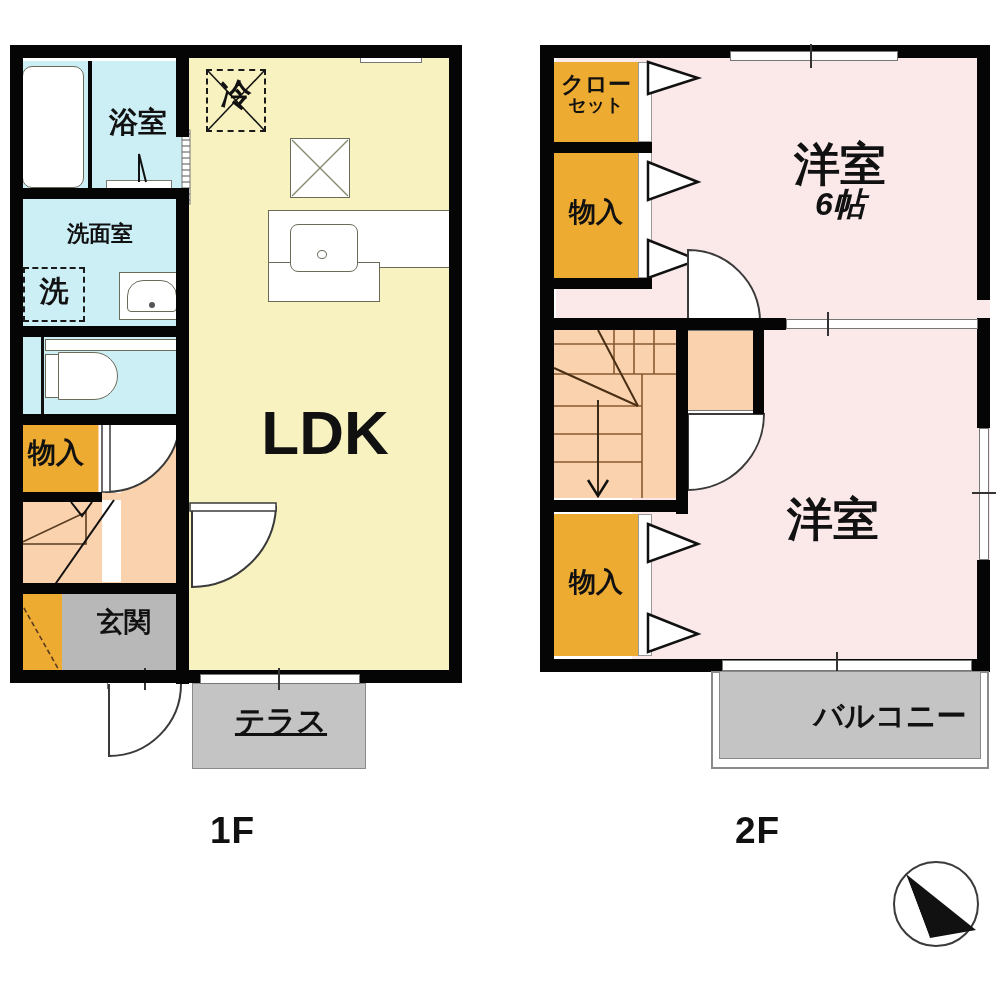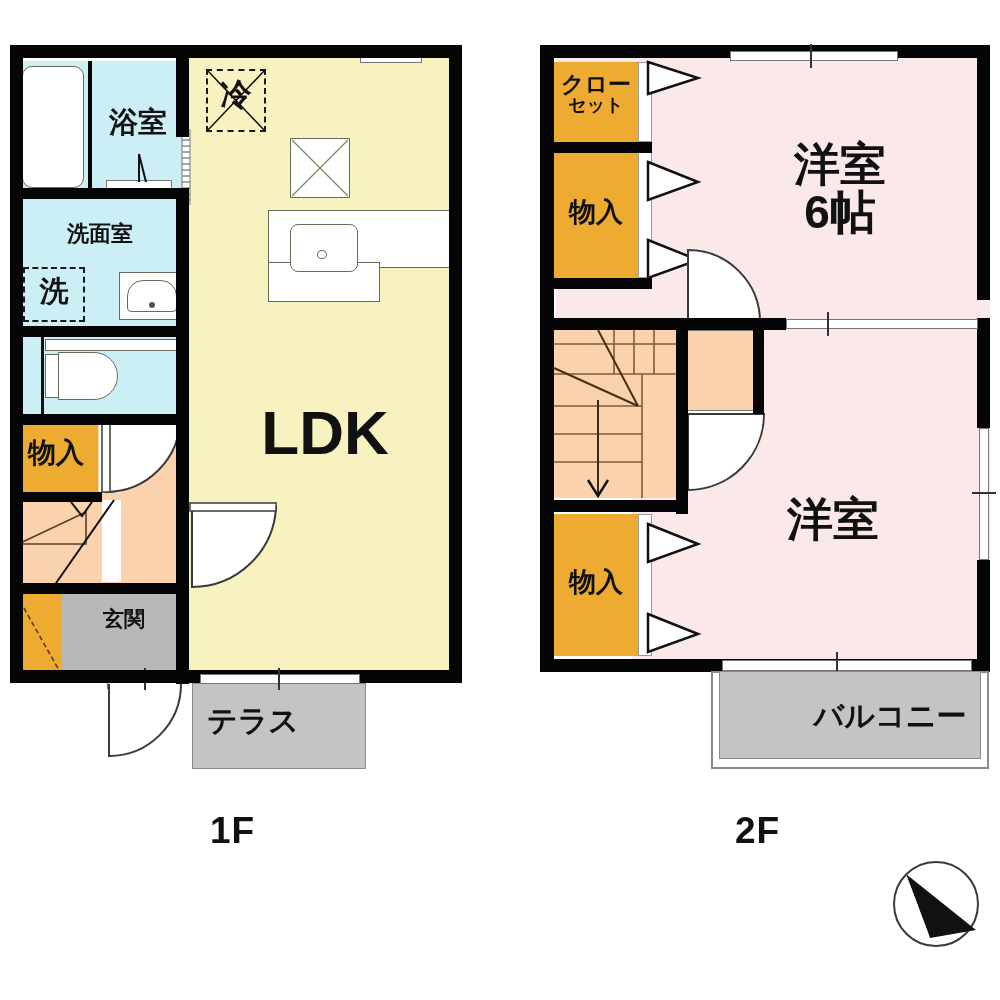--- a/index.html
+++ b/index.html
@@ -66,21 +66,21 @@
     <path d="M57 2 L68 16 L78 2" fill="none" stroke="#111" stroke-width="2"></path>
     <line x1="40" y1="86" x2="100" y2="0" stroke="#111" stroke-width="2"></line>
   </svg>
 
   <svg style="left:190px;top:503px;width:94px;height:88px;">
     <path d="M2 4 L86 4 A84 84 0 0 1 2 84 Z" fill="#ffffff" stroke="#3a3a3a" stroke-width="2"></path>
     <rect x="0" y="0" width="86" height="8" fill="#ffffff" stroke="#3a3a3a" stroke-width="1.5"></rect>
   </svg>
 
   <div class="rect" style="left:62px;top:592px;width:124px;height:82px;background:#b8b8b8;"></div>
-  <div class="lbl" style="left:62px;top:608px;width:124px;font-size:21px;">玄関</div>
+  <div class="lbl" style="left:62px;top:608px;width:124px;font-size:27px;">玄関</div>
 
   <div class="rect" style="left:14px;top:592px;width:48px;height:82px;background:#eeab31;"></div>
   <svg style="left:14px;top:592px;width:48px;height:82px;">
     <line x1="2" y1="2" x2="46" y2="80" stroke="#5a3c20" stroke-width="1.6" stroke-dasharray="5,3"></line>
   </svg>
 
   <div class="rect" style="left:107px;top:679px;width:72px;height:10px;background:#fff;border:1.5px solid #777;box-sizing:border-box;"></div>
   <svg style="left:105px;top:684px;width:86px;height:78px;">
     <path d="M4 0 L4 72 A72 72 0 0 0 76 0" fill="#ffffff" stroke="#3a3a3a" stroke-width="2"></path>
   </svg>
@@ -136,21 +136,21 @@
 
   <div class="wall" style="left:10px;top:188px;width:179px;height:11px;"></div>
   <div class="wall" style="left:10px;top:326px;width:179px;height:11px;"></div>
   <div class="wall" style="left:10px;top:414px;width:179px;height:11px;"></div>
   <div class="wall" style="left:10px;top:492px;width:92px;height:10px;"></div>
   <div class="wall" style="left:10px;top:583px;width:179px;height:11px;"></div>
 
   <div class="wall" style="left:88px;top:61px;width:4px;height:128px;"></div>
 
   <div class="rect" style="left:192px;top:683px;width:174px;height:86px;background:#c4c4c4;border:1.5px solid #8a8a8a;box-sizing:border-box;"></div>
-  <div class="lbl" style="left:180px;top:705px;width:146px;font-size:30px;">テラス</div>
+  <div class="lbl" style="left:208px;top:705px;width:146px;font-size:30px;text-decoration:underline;">テラス</div>
   <div class="rect" style="left:200px;top:674px;width:160px;height:10px;background:#fff;border:1.5px solid #777;box-sizing:border-box;"></div>
   <svg style="left:274px;top:668px;width:10px;height:24px;">
     <line x1="5" y1="0" x2="5" y2="22" stroke="#333" stroke-width="2"></line>
   </svg>
 
   <div class="lbl" style="left:230px;top:400px;width:190px;">
     <span style="font-size:62px;">LDK</span><br>
   </div>
 
   <div class="lbl" style="left:92px;top:107px;width:92px;font-size:29px;">浴室</div>
@@ -219,21 +219,21 @@
   <svg style="left:186px;top:248px;width:82px;height:78px;">
     <path d="M2 74 L2 2 A72 72 0 0 1 74 74 Z" fill="#ffffff" stroke="#3a3a3a" stroke-width="2"></path>
   </svg>
 
   <svg style="left:186px;top:412px;width:82px;height:82px;">
     <path d="M2 2 L2 78 A76 76 0 0 0 78 2 Z" fill="#ffffff" stroke="#3a3a3a" stroke-width="2"></path>
   </svg>
 
   <div class="lbl" style="left:240px;top:140px;width:200px;">
     <span style="font-size:46px;">洋室</span><br>
-    <span style="font-size:46px;">6帖</span>
+    <span style="font-size:32px;font-style:italic;">6帖</span>
   </div>
   <div class="lbl" style="left:218px;top:495px;width:230px;">
     <span style="font-size:46px;">洋室</span><br>
   </div>
 
   <div class="wall" style="left:40px;top:45px;width:450px;height:13px;"></div>
   <div class="wall" style="left:40px;top:45px;width:14px;height:627px;"></div>
   <div class="wall" style="left:477px;top:45px;width:13px;height:255px;"></div>
   <div class="wall" style="left:477px;top:318px;width:13px;height:110px;"></div>
   <div class="wall" style="left:477px;top:560px;width:13px;height:112px;"></div>

